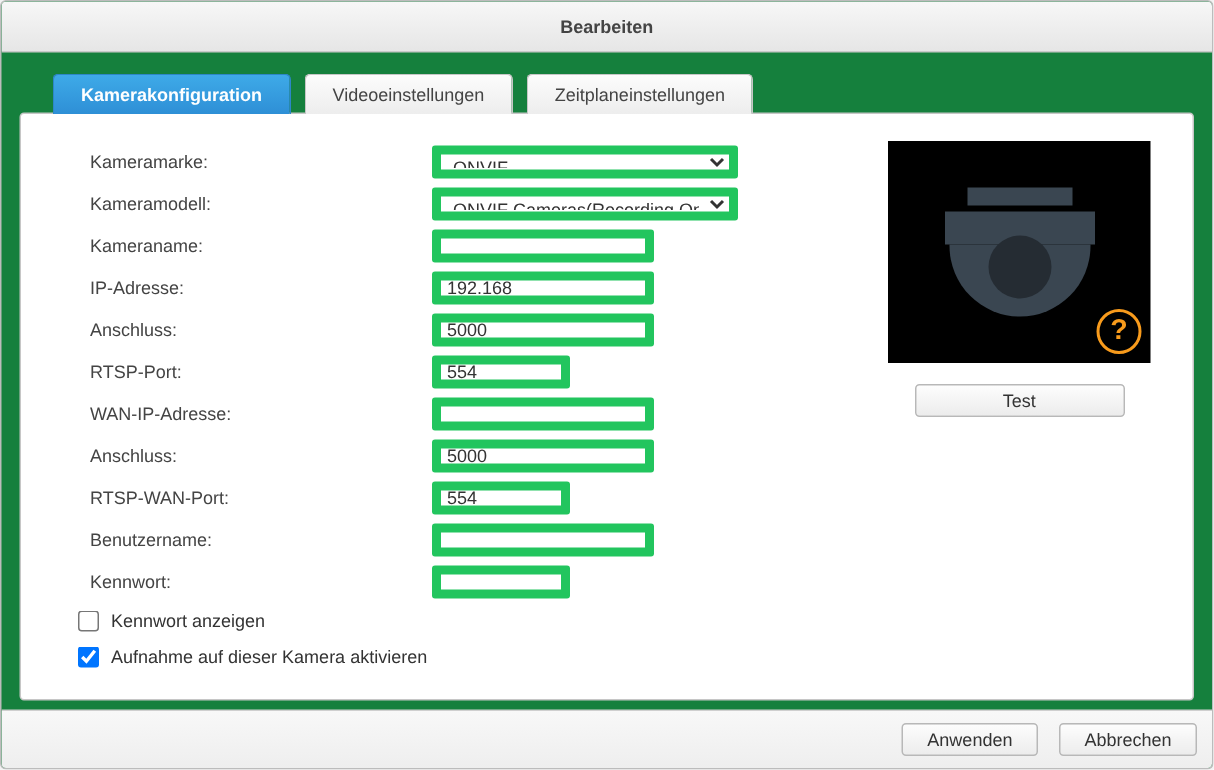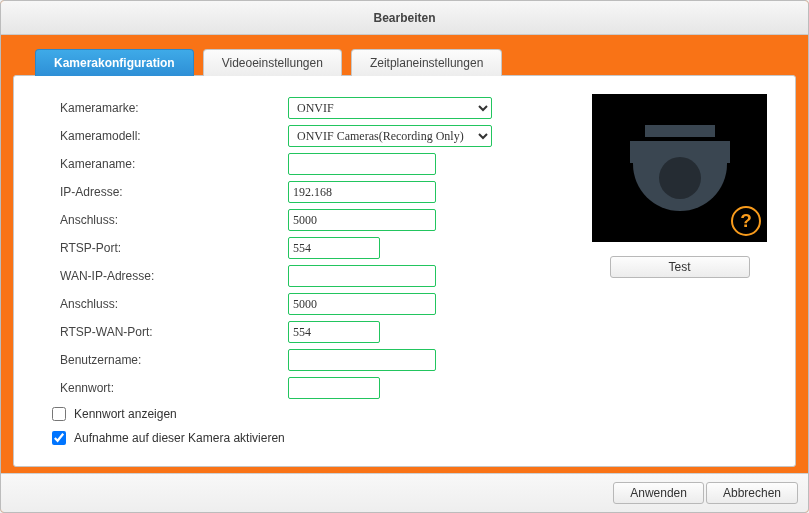--- a/index.html
+++ b/index.html
@@ -5,21 +5,21 @@
   * { box-sizing: border-box; }
   html, body {
     margin: 0; padding: 0;
     font-family: Verdana, Geneva, sans-serif;
     font-size: 12px;
     color: #333;
     background: #f2f2f2;
   }
   .window {
     width: 809px; height: 513px;
-    background: #f97316;
+    background: #15803d;
     border: 1px solid #bcbcbc;
     border-radius: 4px;
     overflow: hidden;
     display: flex;
     flex-direction: column;
   }
   .titlebar {
     height: 34px;
     background: linear-gradient(#f7f7f7, #e6e6e6);
     border-bottom: 1px solid #c9c9c9;
@@ -88,24 +88,24 @@
     width: 228px;
     color: #444;
     font-size: 12px;
   }
   .ctrl {
     width: 210px;
   }
   select.field, input.field {
     width: 204px;
     height: 22px;
-    border: 1px solid #22c55e;
+    border: 6px solid #22c55e;
     border-radius: 2px;
     padding: 1px 4px;
-    font-family: Liberation Serif, serif;
+    font-family: Liberation Sans, sans-serif;
     font-size: 12px;
     background: #fff;
     color: #333;
   }
   input.medium { width: 148px; }
   input.short { width: 92px; }
   input.pwd { width: 92px; }
   .redacted {
     background: #bfbfbf;
     color: #bfbfbf;
@@ -191,21 +191,21 @@
     margin-top: 14px;
     width: 140px;
     text-align: center;
   }
   
   .footer {
     border-top: 1px solid #cfcfcf;
     padding: 8px 10px;
     display: flex;
     justify-content: flex-end;
-    gap: 2px;
+    gap: 14px;
     background: linear-gradient(#f8f8f8, #eeeeee);
   }
 </style>
 </head>
 <body>
 
 <div class="window">
   <div class="titlebar">Bearbeiten</div>
 
   <div class="body">

